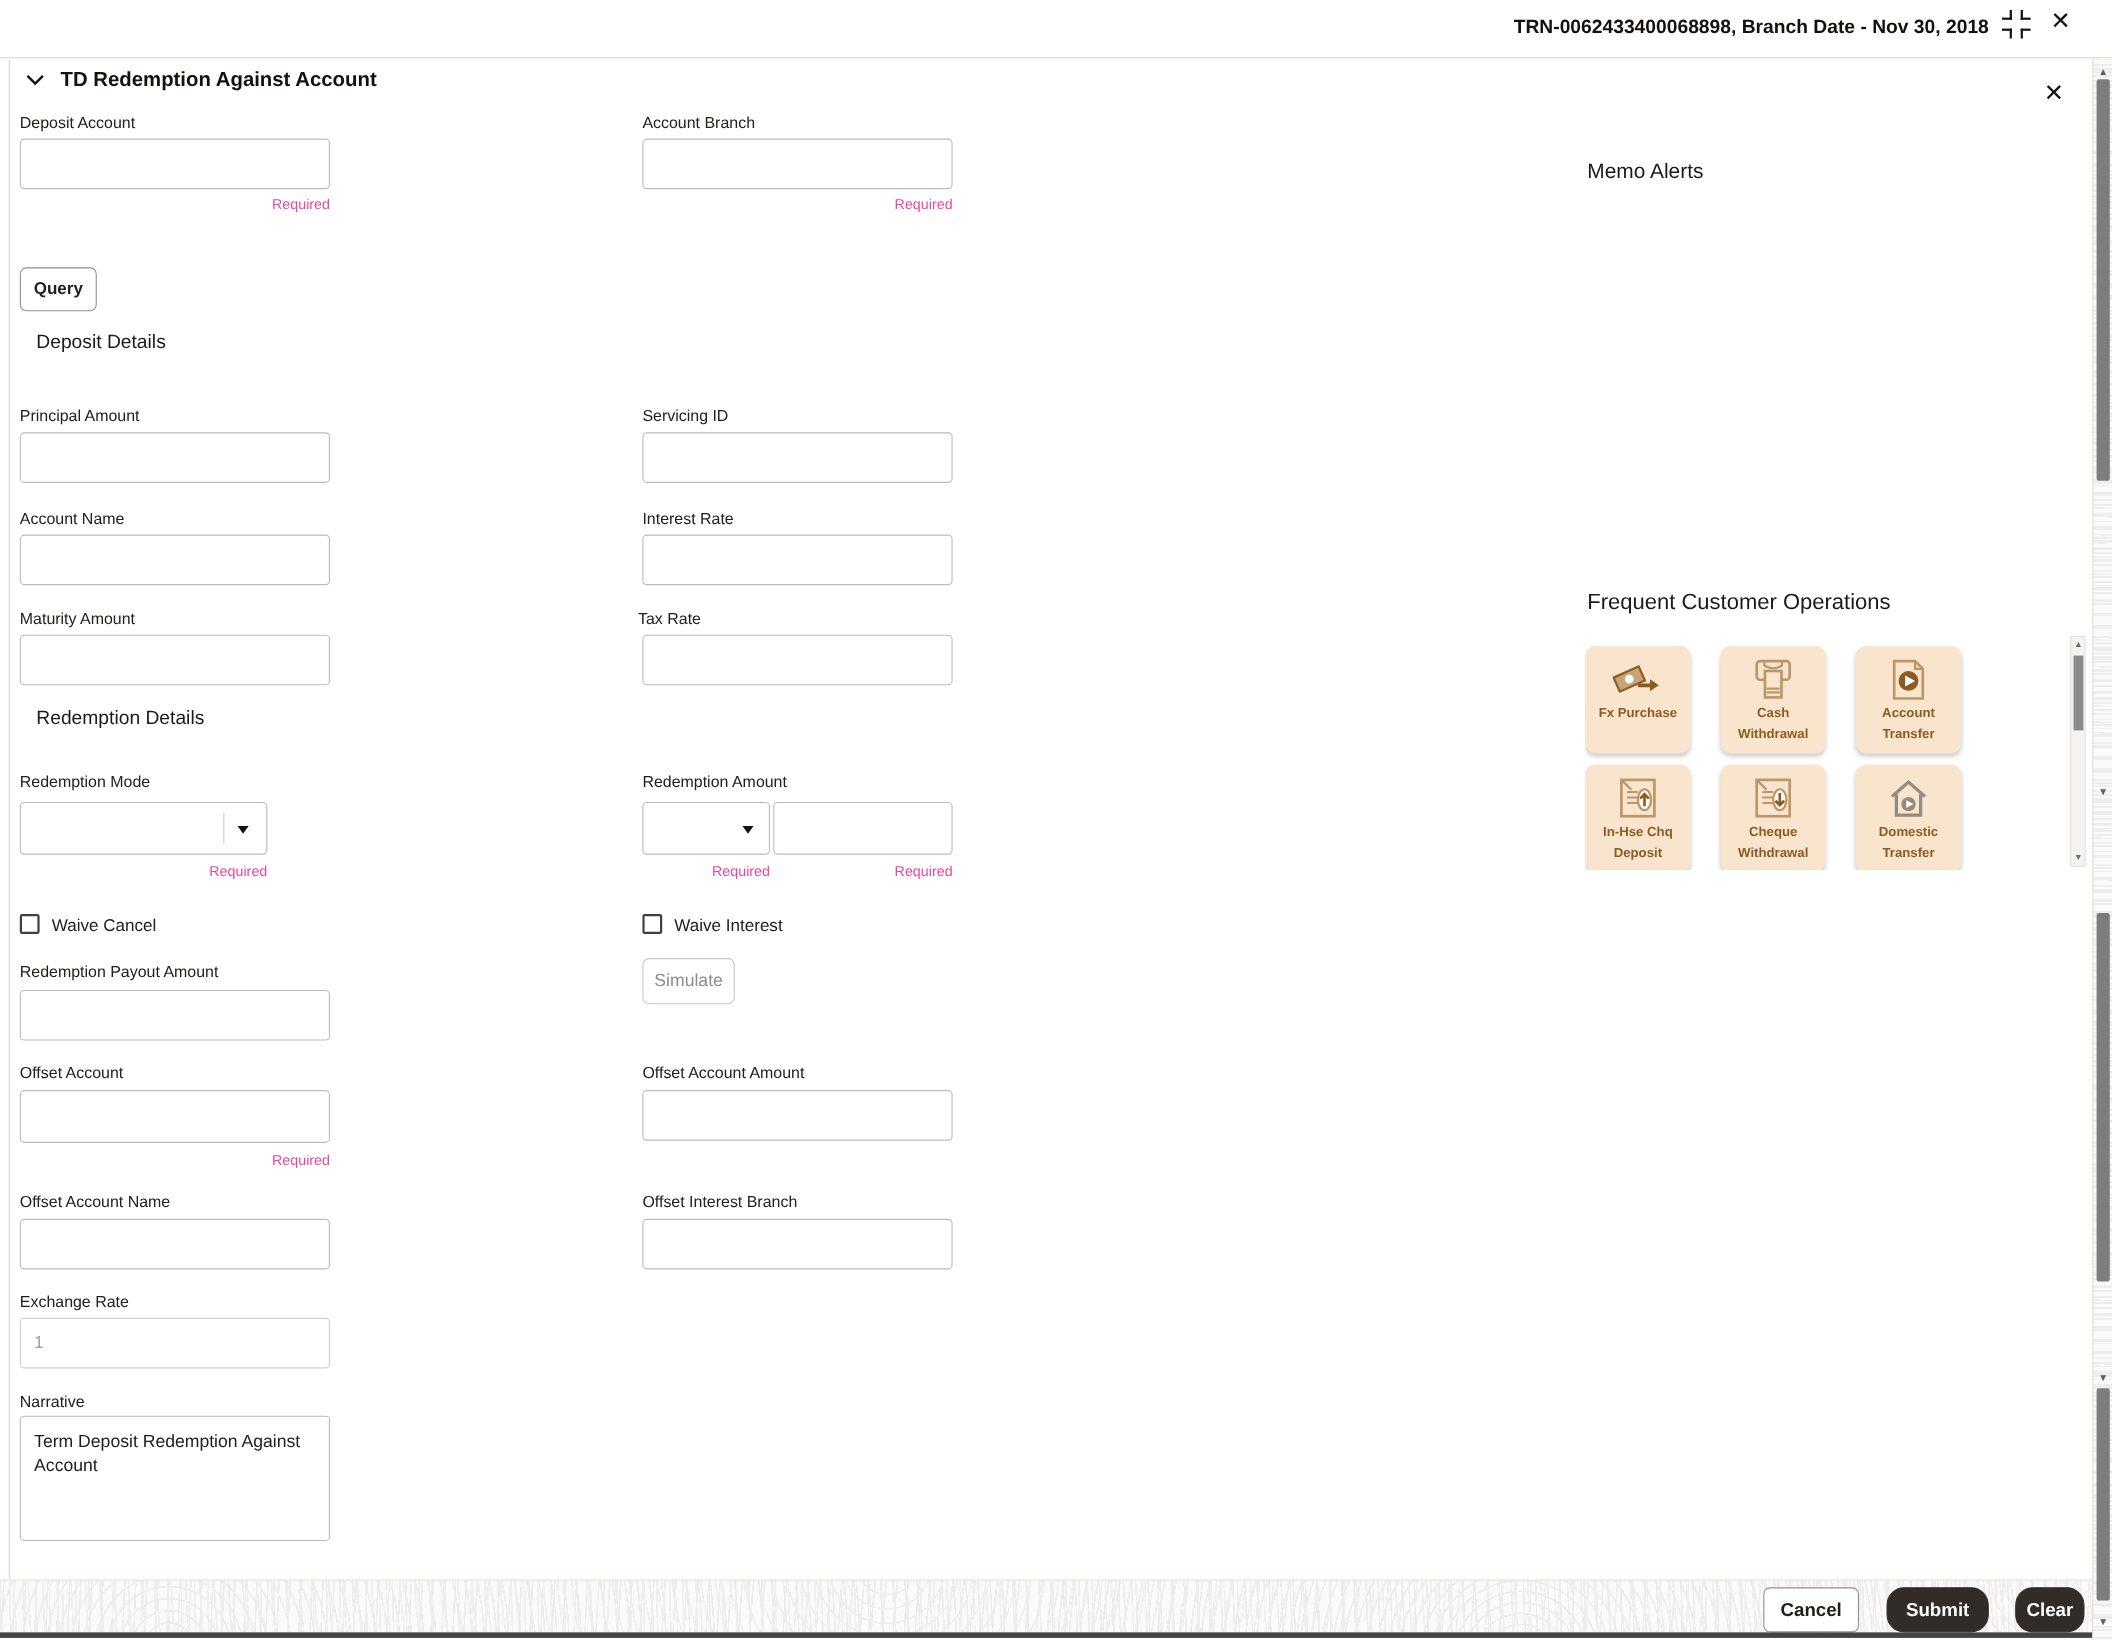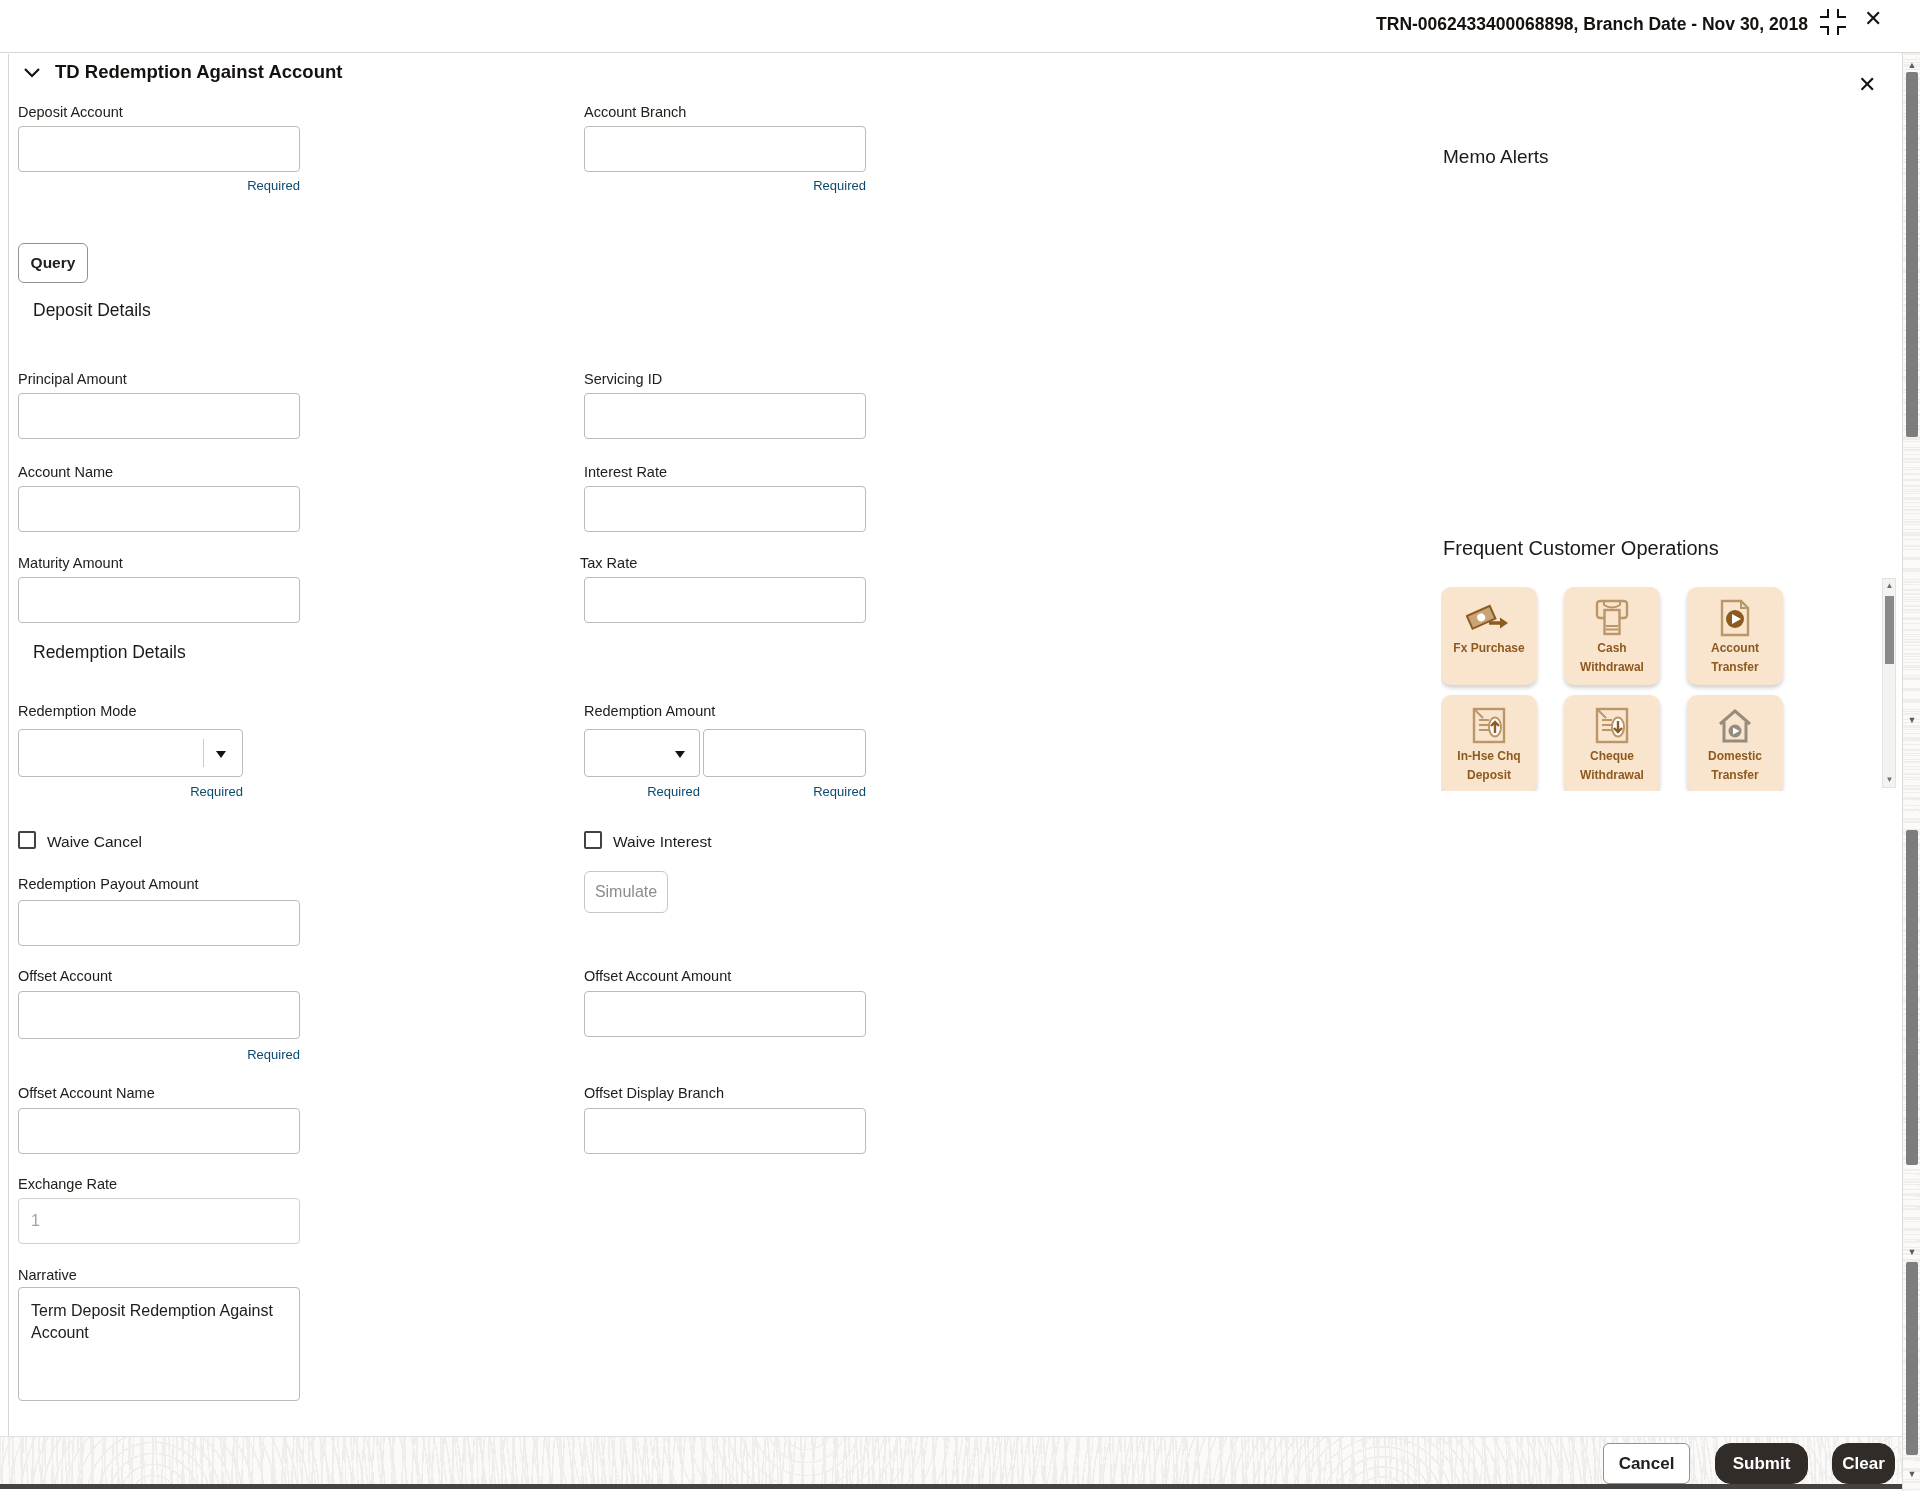--- a/index.html
+++ b/index.html
@@ -24,21 +24,21 @@
   
   .modal-bg { left:8px; top:54px; width:1894px; height:1382px; background:#fff; border-left:1px solid #d8d6d2; }
   .panel-title { left:55px; top:61px; font-size:18.5px; font-weight:bold; color:#14110f; }
   .chev { left:23px; top:67px; cursor:pointer; }
   .modal-x { left:1858px; top:74px; }
 
   
   .lbl { font-size:14.5px; font-weight:400; color:#22201d; }
   .inp { background:#fff; border:1px solid #bdbbb6; border-radius:4px; height:46px;
          font-size:16px; color:#22201d; padding:0 12px; font-family:"Liberation Sans",sans-serif; }
-  .req { font-size:13px; color:#0c4a6e; text-align:right; }
+  .req { font-size:13px; color:#ec4899; text-align:right; }
   .sect { font-size:17.5px; color:#1c1a18; }
   .selbox { background:#fff; border:1px solid #bdbbb6; border-radius:4px; cursor:pointer; }
   .selarrow { position:absolute; width:0; height:0; border-left:5.5px solid transparent;
               border-right:5.5px solid transparent; border-top:7px solid #141210; }
   .seldiv { position:absolute; width:1px; background:#cdcbc7; top:9px; bottom:9px; }
   .cb { position:absolute; width:18px; height:18px; border:2px solid #44403c; border-radius:2px; background:#fff; cursor:pointer; }
   .cblbl { font-size:15.5px; color:#22201d; }
   .btn-ghost { background:#fff; border:1px solid #94918c; border-radius:6px; font-weight:bold;
                color:#22201d; font-size:15.5px; cursor:pointer; text-align:center; }
   .btn-disabled { background:#fff; border:1px solid #c9c7c3; border-radius:6px;
@@ -159,21 +159,21 @@
   <div class="abs lbl" style="left:18px; top:968px;">Offset Account</div>
   <input class="abs inp" style="left: 18px; top: 991px; width: 282px; height: 48px;" value="">
   <div class="abs req" style="left:18px; top:1047px; width:282px;">Required</div>
 
   <div class="abs lbl" style="left:584px; top:968px;">Offset Account Amount</div>
   <input class="abs inp" style="left: 584px; top: 991px; width: 282px;" value="">
 
   <div class="abs lbl" style="left:18px; top:1085px;">Offset Account Name</div>
   <input class="abs inp" style="left: 18px; top: 1108px; width: 282px;" value="">
 
-  <div class="abs lbl" style="left:584px; top:1085px;">Offset Display Branch</div>
+  <div class="abs lbl" style="left:584px; top:1085px;">Offset Interest Branch</div>
   <input class="abs inp" style="left: 584px; top: 1108px; width: 282px;" value="">
 
   <div class="abs lbl" style="left:18px; top:1176px;">Exchange Rate</div>
   <input class="abs inp disabled-inp" style="left: 18px; top: 1198px; width: 282px;" disabled="" value="1">
 
   <div class="abs lbl" style="left:18px; top:1267px;">Narrative</div>
   <textarea class="abs inp" style="left: 18px; top: 1287px; width: 282px;">Term Deposit Redemption Against Account</textarea>
 
   <div class="abs memo-title" style="left:1443px; top:146px;">Memo Alerts</div>
 

